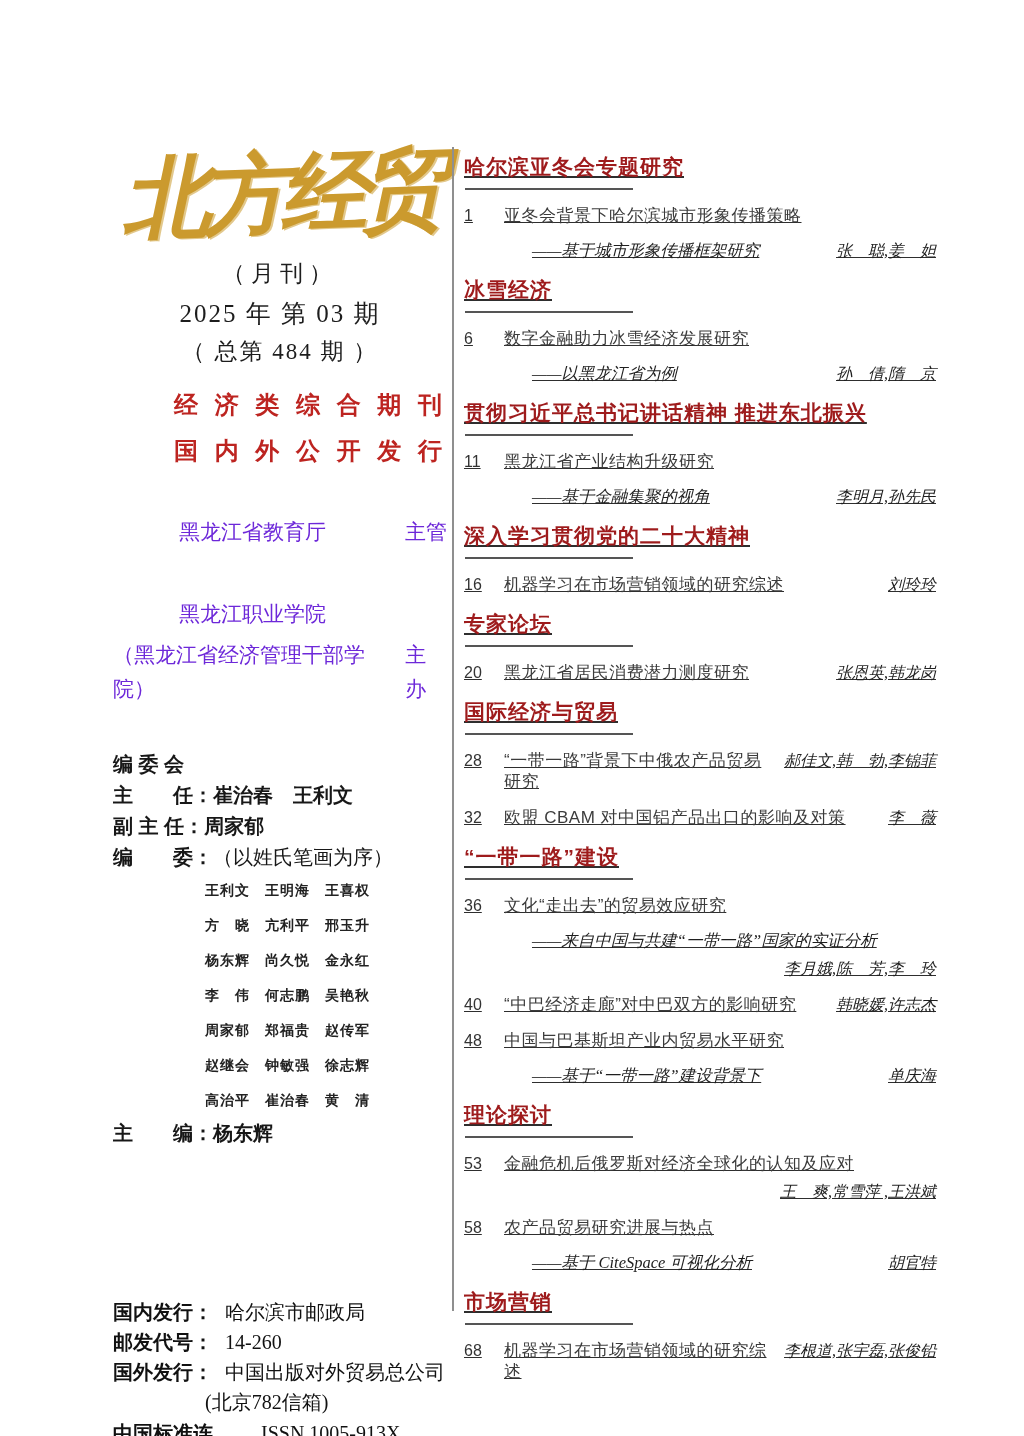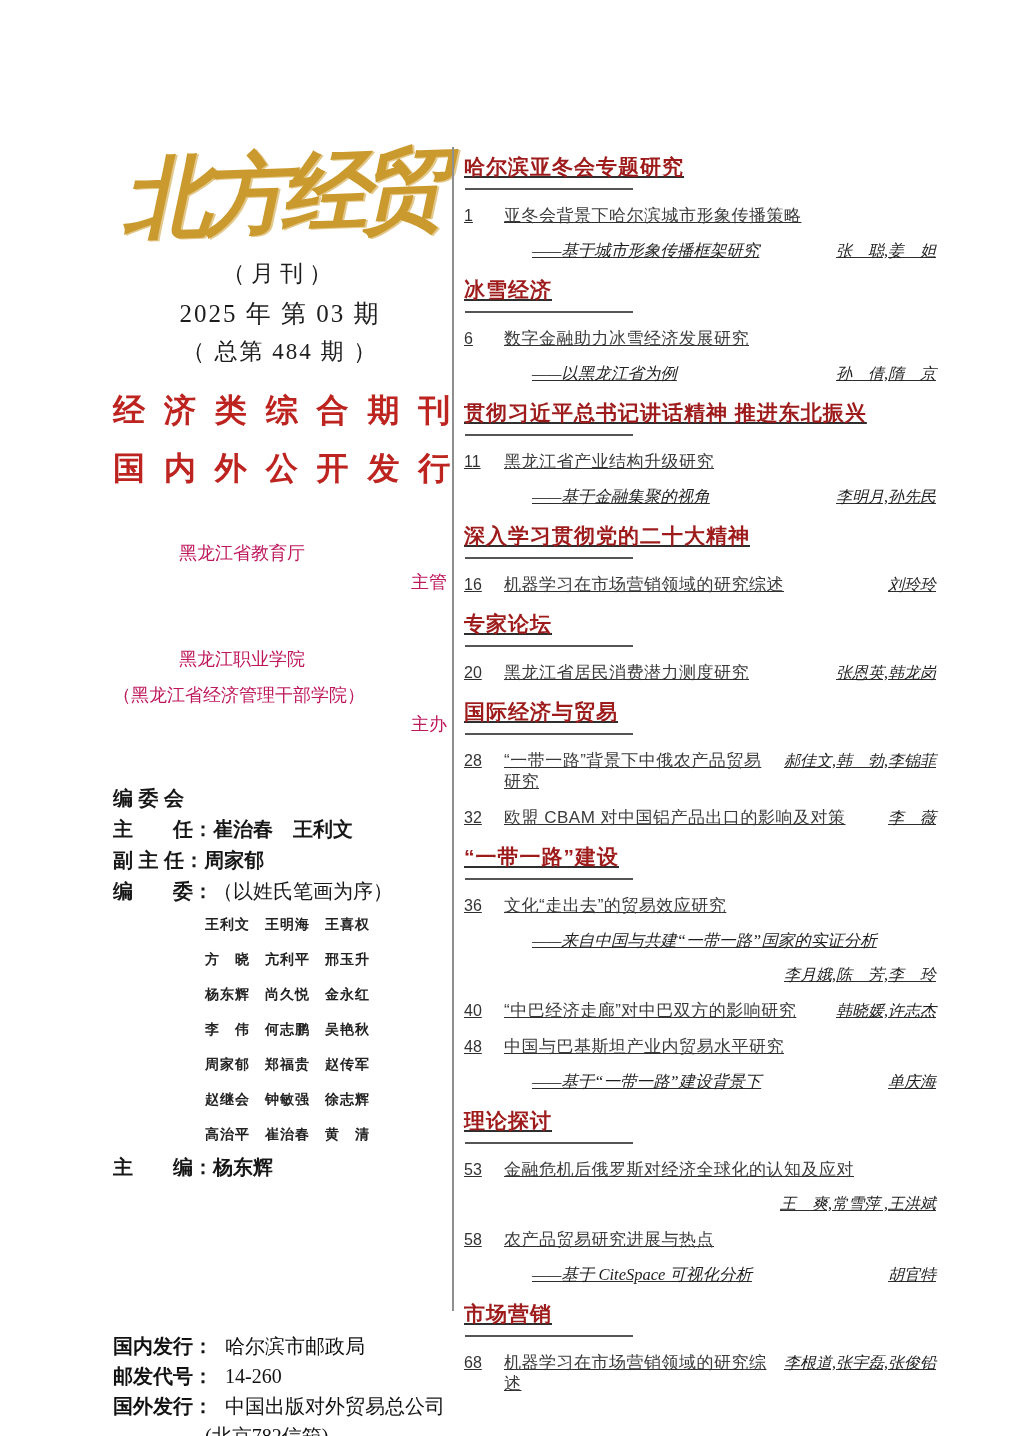--- a/index.html
+++ b/index.html
@@ -18,24 +18,24 @@
   .logo{font-family:"DejaVu Serif",serif;font-weight:bold;font-style:italic;
     font-size:88px;line-height:1.25;color:var(--gold);letter-spacing:-9px;
     transform:rotate(-2deg);text-align:center;
     text-shadow:2px 1px 0 rgba(203,154,46,.55);}
   .freq{font-family:"Liberation Serif",serif;font-size:23px;text-align:center;
     letter-spacing:6px;margin-top:10px;color:#1d1d1d;}
   .issue1{font-family:"Liberation Serif",serif;font-size:25px;text-align:center;
     letter-spacing:2px;margin-top:8px;color:#1d1d1d;}
   .issue2{font-family:"Liberation Serif",serif;font-size:23px;text-align:center;
     letter-spacing:2px;margin-top:6px;color:#1d1d1d;}
-  .tag{font-size:32px;font-weight:bold;color:var(--red-tagline);
-    text-align:left;letter-spacing:5px;margin-top:22px;white-space:nowrap;}
+  .tag{font-size:24px;font-weight:bold;color:var(--red-tagline);
+    text-align:right;letter-spacing:5px;margin-top:22px;white-space:nowrap;}
   .tag+.tag{margin-top:14px;}
-  .hostrow{display:flex;font-size:18px;margin-top:48px;line-height:1.6;color:#be185d;flex-direction:column;}
+  .hostrow{display:flex;font-size:21px;margin-top:48px;line-height:1.6;color:#6d28d9;}
   .hostrow .nm{padding-left:66px;}
   .hostrow .role{margin-left:auto;}
   .hostrow.alt{margin-top:8px;}
   .hostrow.alt .nm{padding-left:0;}
   .board{margin-top:44px;font-size:20px;line-height:31px;color:#171717;}
   .brow{display:flex;font-weight:bold;}
   .brow .lbl{white-space:nowrap;}
   .brow .val{white-space:nowrap;}
   .brow .val.normal{font-weight:normal;font-family:"Liberation Serif",serif;}
   .members{padding-left:92px;font-family:"Liberation Serif",serif;
@@ -60,21 +60,21 @@
   .sec-title.first{margin-top:8px;}
   .sec-rule{width:168px;border-bottom:2px solid #555;margin:9px 0 0 1px;}
   .row{display:flex;align-items:baseline;margin-top:15px;line-height:21px;}
   .pg{width:40px;flex:0 0 40px;font-size:16px;color:#333;}
   .atitle{flex:1;font-size:17px;letter-spacing:.5px;color:#3b3b3b;padding-right:6px;}
   .auth{font-family:"Liberation Serif",serif;font-style:italic;font-size:16px;
     color:#1f1f1f;white-space:nowrap;}
   .subrow{display:flex;align-items:baseline;margin-top:14px;padding-left:68px;line-height:21px;}
   .sub{flex:1;font-family:"Liberation Serif",serif;font-style:italic;
     font-size:16.5px;color:#1f1f1f;padding-right:6px;}
-  .authline{text-align:right;margin-top:13px;font-family:"Liberation Serif",serif;
+  .authline{text-align:right;margin-top:7px;font-family:"Liberation Serif",serif;
     font-style:italic;font-size:16px;color:#1f1f1f;line-height:21px;}
 </style>
 </head>
 <body>
 
 <div class="page">
 
   <div class="leftcol">
     <div class="logo">北方经贸</div>
     <div class="freq">（月刊）</div>

